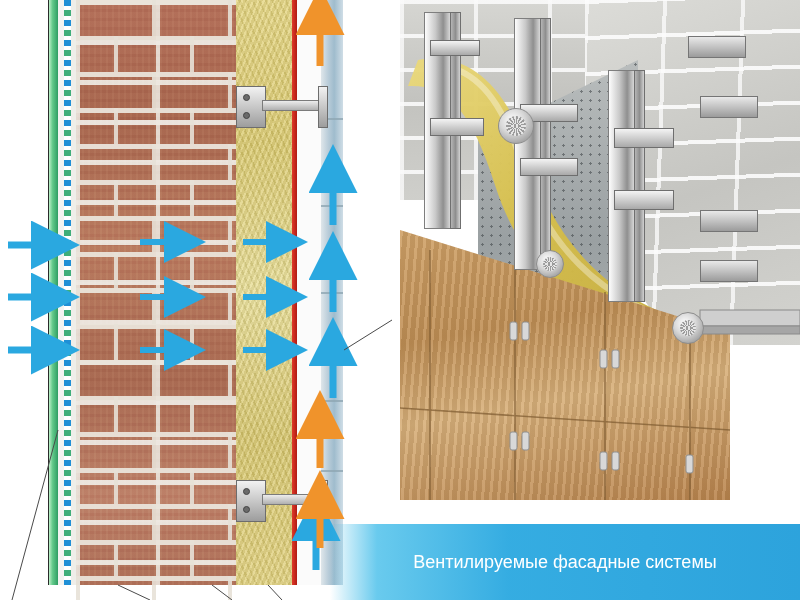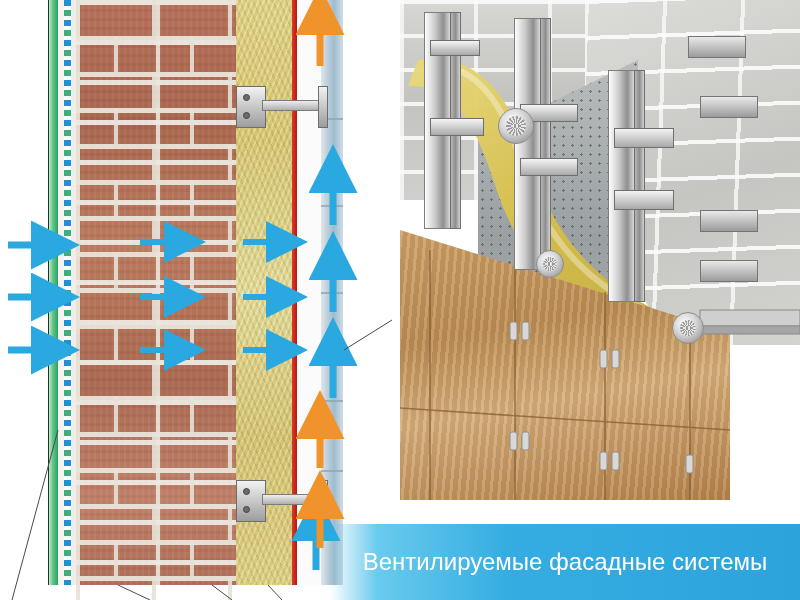--- a/index.html
+++ b/index.html
@@ -113,21 +113,21 @@
     border:1px solid #8d8d8d;}
   .disc:after{content:"";position:absolute;inset:22%;border-radius:50%;
     background:repeating-conic-gradient(#9b9b9b 0deg 12deg,#e6e6e6 12deg 24deg);}
 
   .white-fade{position:absolute;left:0;bottom:0;width:400px;height:95px;background:linear-gradient(180deg,rgba(255,255,255,0) 0%,#ffffff 62%);}
 
   
   .caption{position:absolute;left:330px;top:524px;width:470px;height:76px;
     background:linear-gradient(90deg, rgba(60,190,235,0.0) 0%, rgba(55,185,232,0.75) 10%, rgba(42,168,224,0.95) 38%, rgba(38,160,219,0.97) 100%);
     display:flex;align-items:center;justify-content:center;}
-  .caption span{display:block;width:100%;text-align:center;color:#ffffff;font-size:24px;line-height:26px;font-family:"Liberation Sans", sans-serif;}
+  .caption span{display:block;width:100%;text-align:center;color:#ffffff;font-size:18px;line-height:26px;font-family:"Liberation Sans", sans-serif;}
 </style>
 </head>
 <body>
 
 <div class="stage">
 
   <div class="left-panel">
 
     <div class="sect-frame"></div>
 

